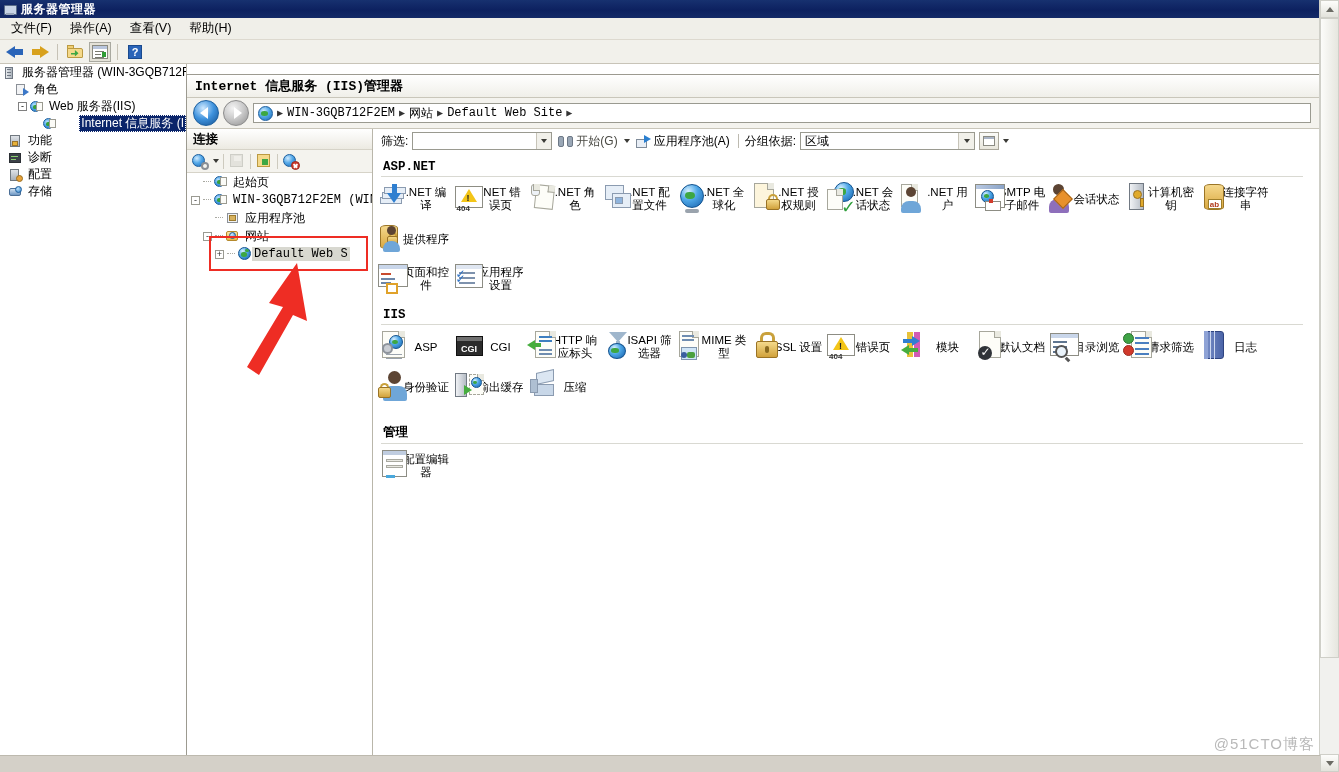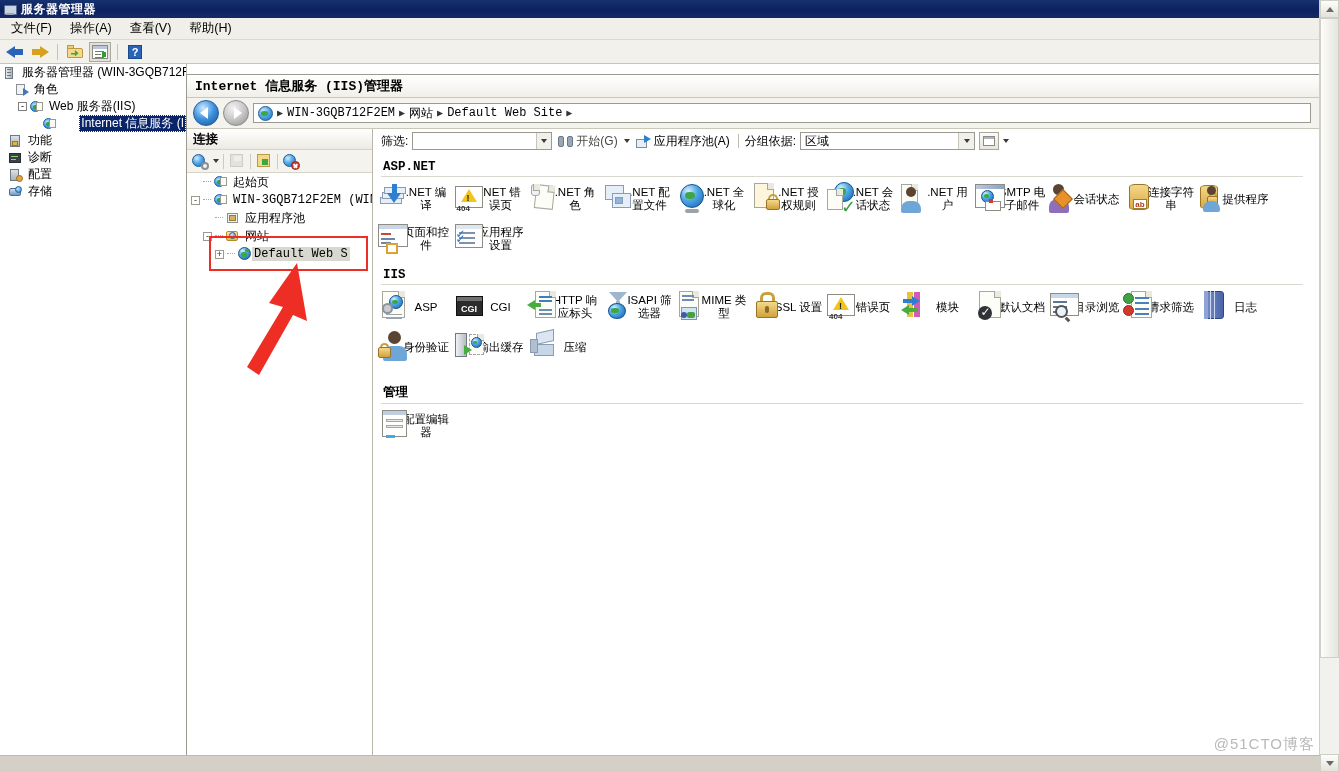--- a/index.html
+++ b/index.html
@@ -578,20 +578,28 @@
 
               <div class="cell">
                 <div class="cimg">
                   <div class="person-h" style="left:5px;top:3px;width:11px;height:11px;"></div>
                   <div class="person-b" style="left:1px;bottom:2px;width:20px;height:14px;background:#8e6fbb;"></div>
                   <div style="position:absolute;right:1px;top:11px;width:14px;height:14px;background:#e8912c;border:1px solid #a5641a;transform:rotate(45deg);box-sizing:border-box;"></div>
                 </div>
                 <div class="clab">会话状态</div>
               </div>
 
+              <div class="cell">
+                <div class="cimg">
+                  <div class="server-ic" style="left:7px;top:2px;width:15px;height:27px;"></div>
+                  <div class="key" style="right:3px;top:9px;width:9px;height:9px;border-radius:50%;"></div>
+                  <div class="key" style="right:1px;top:17px;width:4px;height:9px;"></div>
+                </div>
+                <div class="clab">计算机密钥</div>
+              </div>
 
               <div class="cell">
                 <div class="cimg">
                   <div class="cyl" style="left:7px;top:3px;width:20px;height:26px;"></div>
                   <div style="position:absolute;left:11px;bottom:6px;width:14px;height:10px;background:#fff;border:1px solid #a07f2a;box-sizing:border-box;font-size:8px;text-align:center;line-height:9px;color:#b23c1f;font-weight:bold;">ab</div>
                 </div>
                 <div class="clab">连接字符串</div>
               </div>
 
               <div class="cell">

